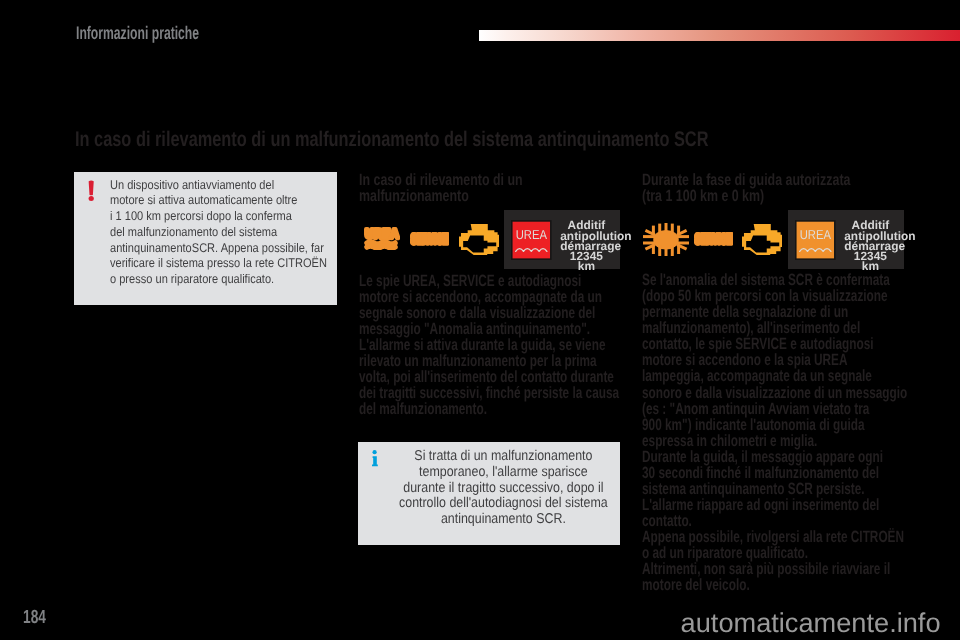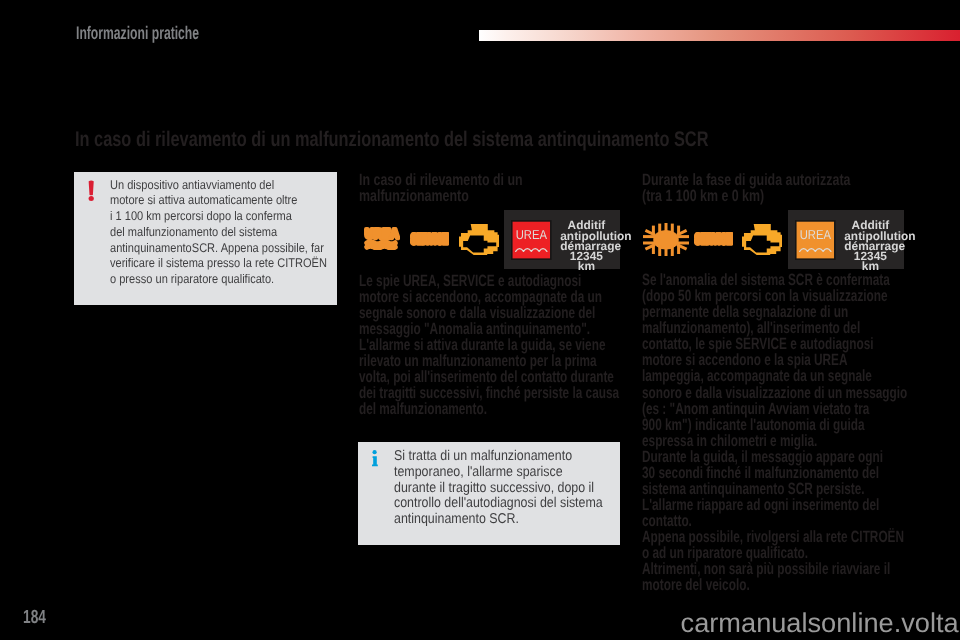--- a/index.html
+++ b/index.html
@@ -28,21 +28,21 @@
   #rgt-head{left:642px;top:171.8px;}
   #rgt-body{left:642px;top:272.2px;}
 
   
   .note{position:absolute;background:#e0e1e3;}
   .note .txt{position:absolute;color:#3f3f41;transform-origin:0 0;}
   #warnbox .txt{font-size:12.6px;line-height:15.8px;transform:scaleX(0.878);}
   #infobox .txt{font-size:14.2px;line-height:15.8px;transform:scaleX(0.875);}
   #warnbox{left:74px;top:172px;width:262.7px;height:132.8px;}
   #warnbox .txt{left:36px;top:5.5px;width:250px;}
-  #infobox{left:358px;top:441.7px;width:261.8px;height:103.3px;}
+  #infobox{left:358px;top:441.7px;width:261.8px;height:103.3px;text-align:center;}
   #infobox .txt{left:36.2px;top:7.3px;width:250px;}
   #infobox .info-ic{position:absolute;left:13.3px;top:7.9px;}
   #warnbox .warn-ic{position:absolute;left:13.6px;top:8.0px;}
 
   
   .ic{position:absolute;}
   #mid-urea{left:364px;top:227px;}
   #mid-service{left:409.5px;top:231.9px;}
   #mid-engine{left:459px;top:223.5px;}
   #rgt-flash{left:643.1px;top:222.7px;}
@@ -223,14 +223,14 @@
     <div class="txt">
         <div>Si tratta di un malfunzionamento</div>
         <div>temporaneo, l'allarme sparisce</div>
         <div>durante il tragitto successivo, dopo il</div>
         <div>controllo dell'autodiagnosi del sistema</div>
         <div>antinquinamento SCR.</div>
       </div>
   </div>
 
   <div class="pg-no">184</div>
-  <div class="wm">carmanualsonline.volta</div>
+  <div class="wm">automaticamente.info</div>
 </div>
 
 </body></html>

